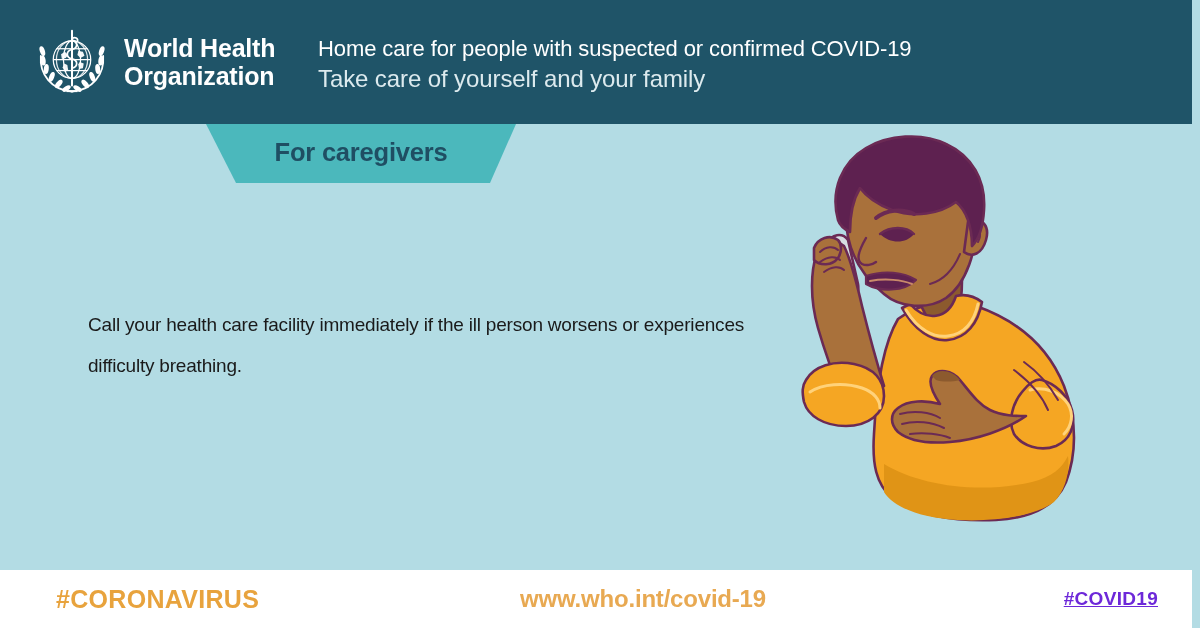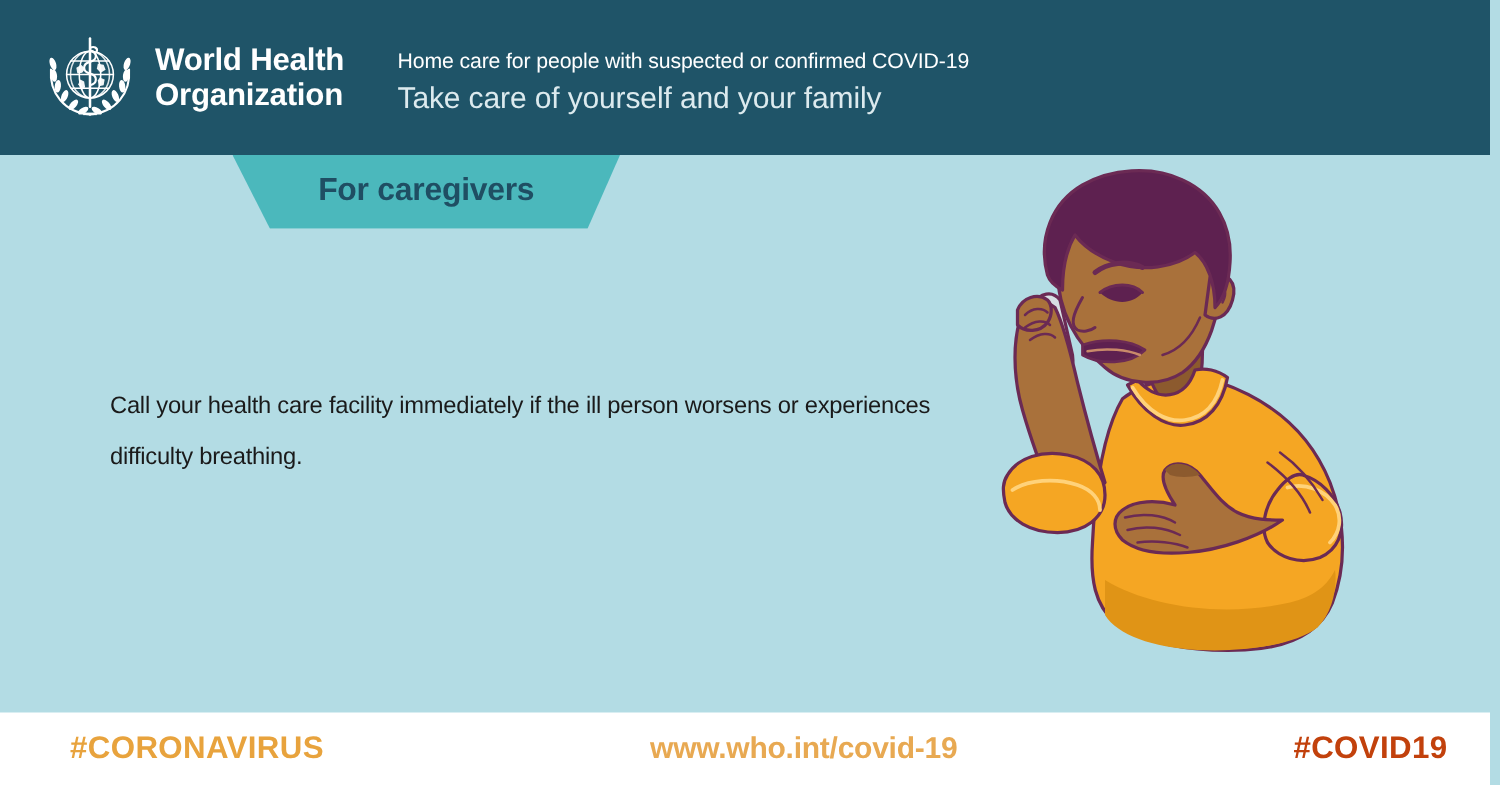--- a/index.html
+++ b/index.html
@@ -48,21 +48,21 @@
     font-weight: bold;
     font-size: 25px;
     line-height: 28px;
     letter-spacing: -0.2px;
   }
   .header-text {
     margin-left: 27px;
     color: #FFFFFF;
   }
   .header-title {
-    font-size: 17px;
+    font-size: 22px;
     line-height: 32px;
     font-weight: 400;
     letter-spacing: -0.1px;
     text-align: right;
   }
   .header-sub {
     font-size: 24px;
     line-height: 27px;
     font-weight: 400;
     color: #DCEAEE;
@@ -75,21 +75,21 @@
     left: 0; top: 124px;
     width: 1200px;
     height: 446px;
     background: #B3DCE4;
     overflow: hidden;
   }
 
   
   .banner {
     position: absolute;
-    left: 184px;
+    left: 204px;
     top: 0;
     width: 314px;
     height: 59px;
   }
   .banner-shape {
     position: absolute;
     inset: 0;
     background: #4BB8BC;
     clip-path: polygon(2px 0, 312px 0, 286px 100%, 32px 100%);
   }
@@ -158,24 +158,25 @@
     font-size: 24px;
     font-weight: 700;
     letter-spacing: -0.2px;
     padding-left: 43px;
   }
   .footer-hashtag-right {
     position: absolute;
     right: 42px;
     top: 50%;
     transform: translateY(-50%);
-    color: #c2410c;
-    font-size: 25px;
+    color: #6d28d9;
+    font-size: 19px;
     font-weight: bold;
     letter-spacing: 0.3px;
+    text-decoration: underline;
   }
 </style>
 </head>
 <body>
 
 <div class="poster">
 
   <div class="header">
 
     <div class="logo-block">

